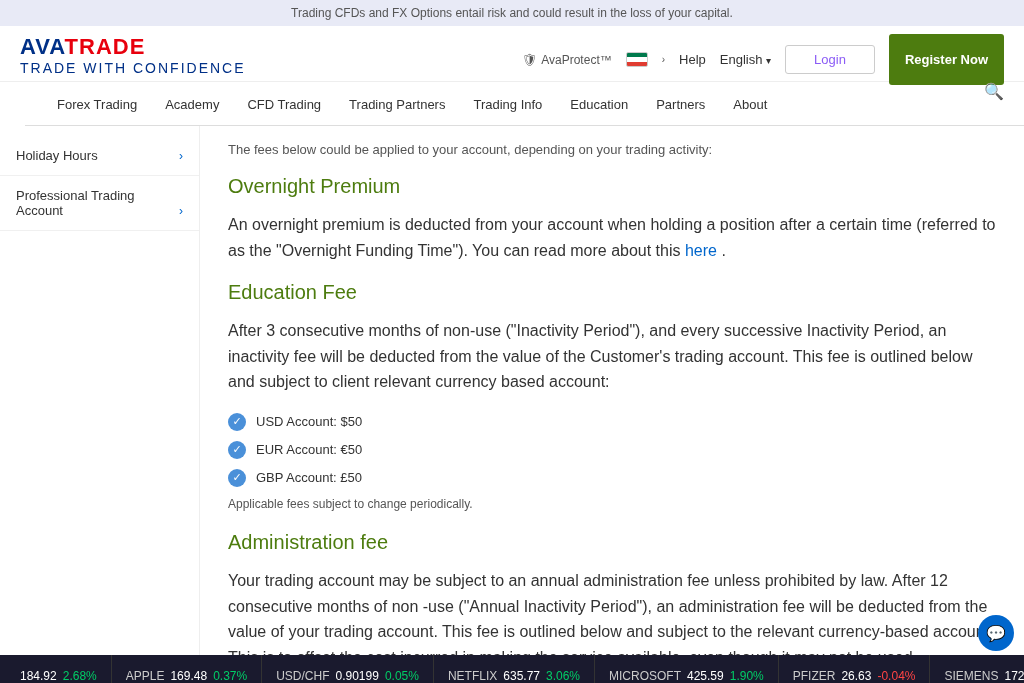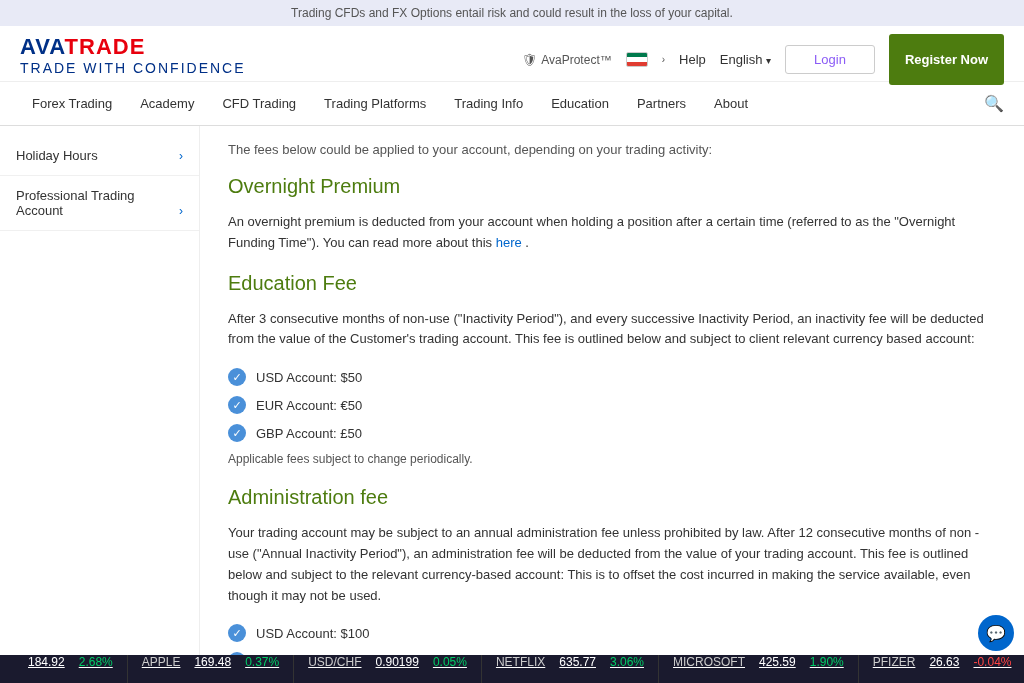--- a/index.html
+++ b/index.html
@@ -78,25 +78,25 @@
       border-radius: 3px;
       font-size: 13px;
       cursor: pointer;
       color: #fff;
       font-weight: bold;
     }
 
     
     .nav-bar {
       display: flex;
-      align-items: center;
       padding: 0 20px;
       border-bottom: 1px solid #ddd;
       height: 44px;
       gap: 4px;
+      margin-left: 25px;
     }
     .nav-item {
       padding: 0 12px;
       height: 44px;
       display: flex;
       align-items: center;
       font-size: 13px;
       color: #333;
       cursor: pointer;
       white-space: nowrap;
@@ -147,21 +147,21 @@
       color: #555;
       margin-bottom: 18px;
     }
     .section-title {
       font-size: 20px;
       color: #4d7c0f;
       margin-bottom: 14px;
       font-weight: normal;
     }
     .section-body {
-      font-size: 13px;
+      font-size: 16px;
       color: #333;
       line-height: 1.6;
       margin-bottom: 18px;
     }
     .section-body a { color: #0066cc; text-decoration: none; }
     .check-list {
       list-style: none;
       margin: 12px 0 10px 0;
     }
     .check-list li {
@@ -203,27 +203,26 @@
       color: #fff;
       display: flex;
       align-items: center;
       height: 28px;
       overflow: hidden;
       font-size: 12px;
       z-index: 100;
     }
     .ticker-item {
       display: flex;
-      align-items: flex-start;
-      gap: 14px;
+      align-items: flex-end;
+      gap: 6px;
       padding: 0 14px;
       white-space: nowrap;
       border-right: 1px solid #333;
       height: 100%;
-      text-decoration: underline;
     }
     .ticker-name { color: #ccc; }
     .ticker-price { color: #fff; }
     .ticker-change-pos { color: #00cc66; }
     .ticker-change-neg { color: #ff4444; }
     .ticker-chat {
       position: fixed;
       bottom: 32px;
       right: 10px;
       width: 36px;
@@ -268,21 +267,21 @@
     </span>
     <button class="btn-login">Login</button>
     <button class="btn-register">Register Now</button>
   </div>
 </header>
 
 <nav class="nav-bar">
   <div class="nav-item">Forex Trading</div>
   <div class="nav-item">Academy</div>
   <div class="nav-item">CFD Trading</div>
-  <div class="nav-item">Trading Platforms</div>
+  <div class="nav-item">Trading Partners</div>
   <div class="nav-item">Trading Info</div>
   <div class="nav-item">Education</div>
   <div class="nav-item">Partners</div>
   <div class="nav-item">About</div>
   <div class="nav-search">🔍</div>
 </nav>
 
 <div class="page-layout">
 
   <aside class="sidebar">

